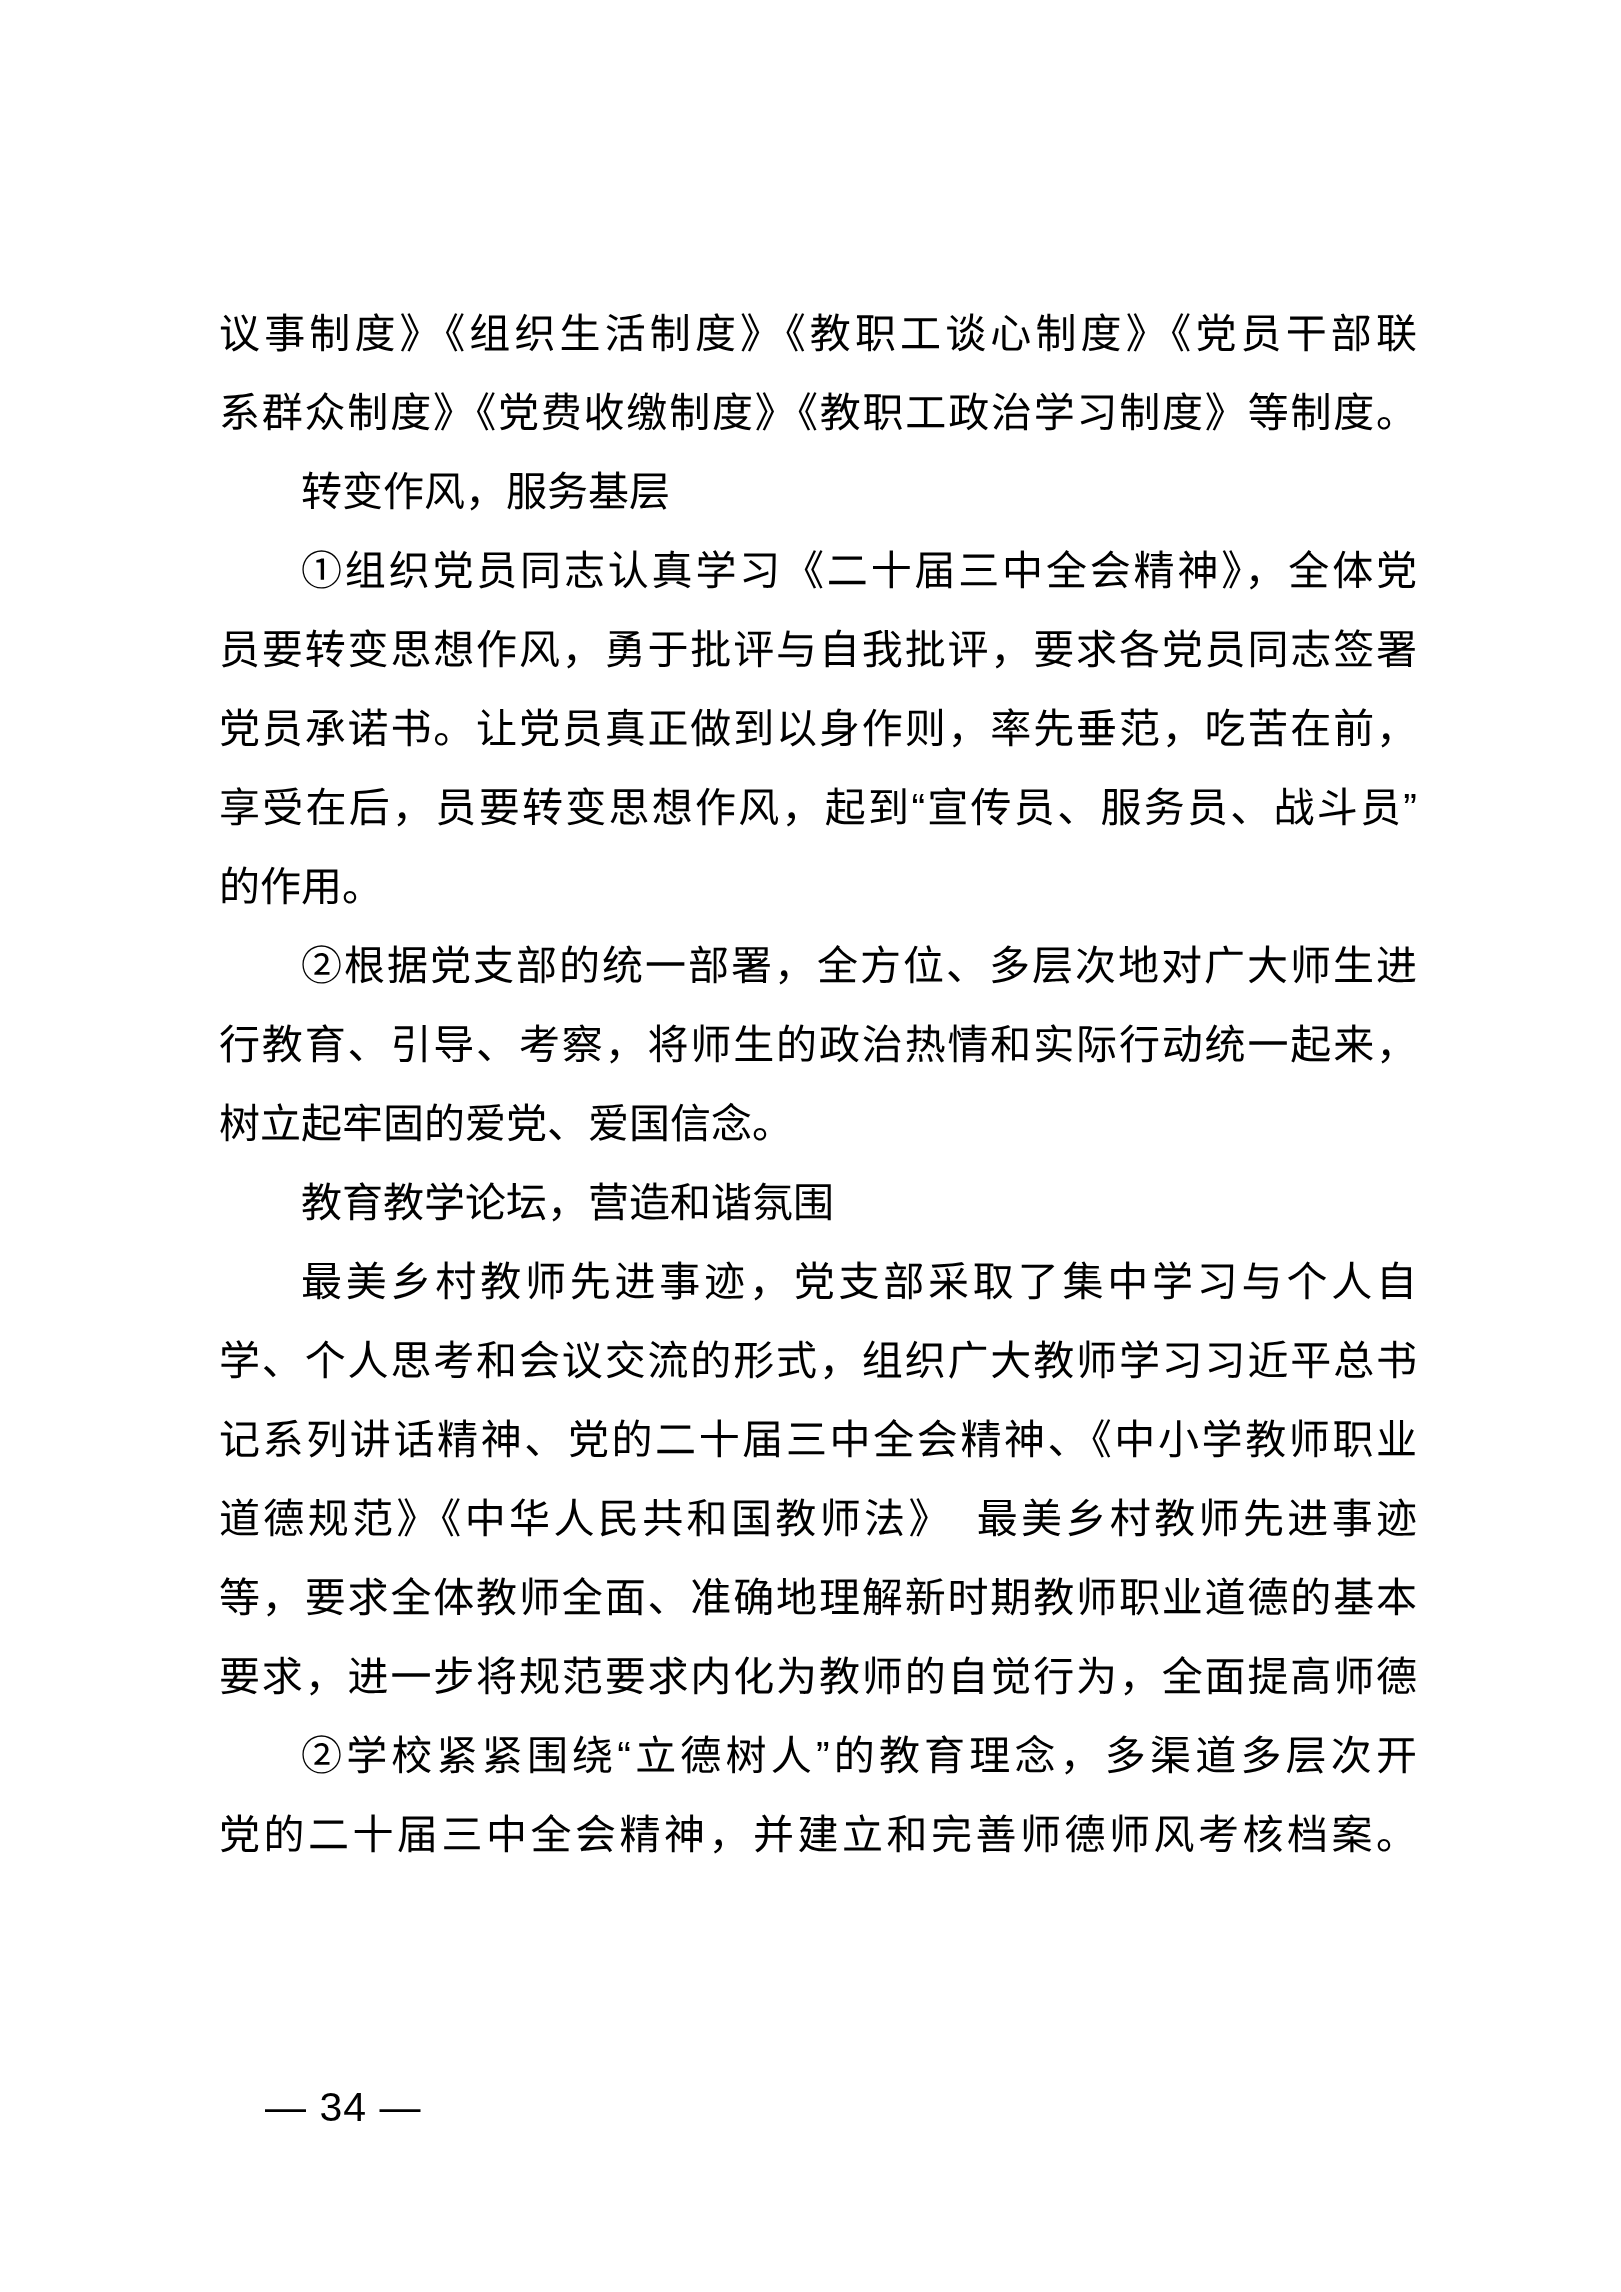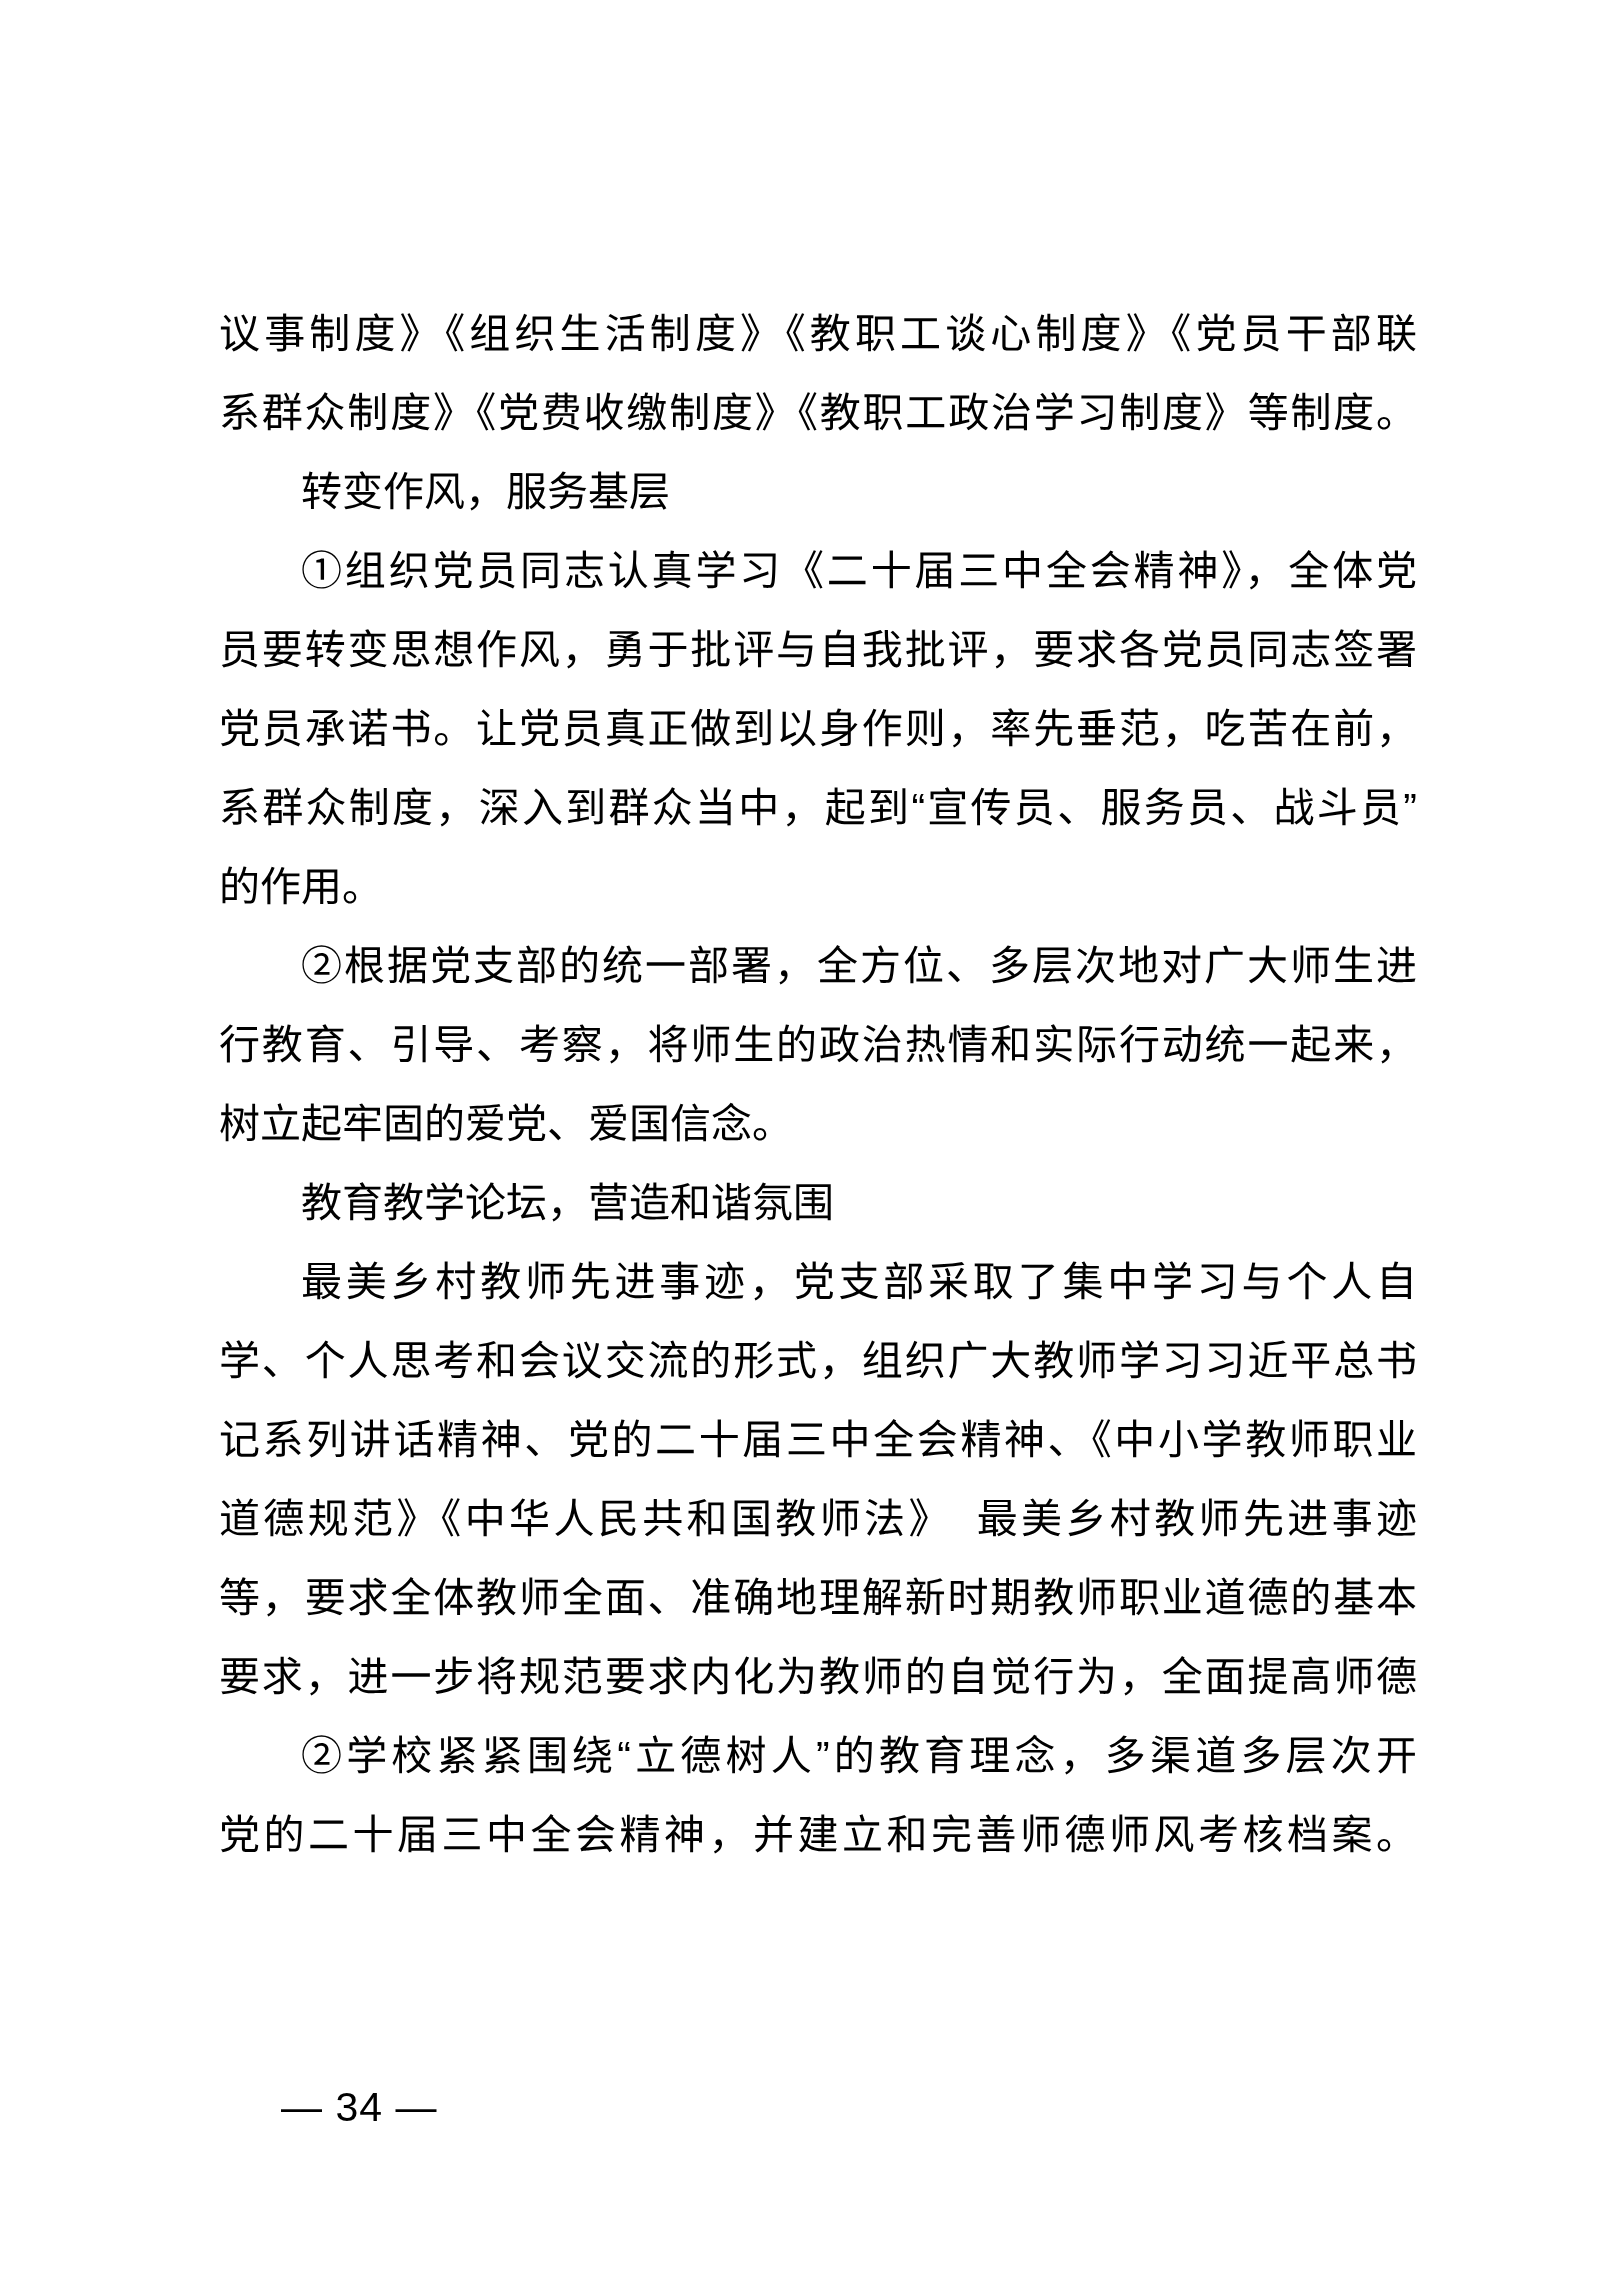--- a/index.html
+++ b/index.html
@@ -39,35 +39,34 @@
       text-justify: inter-character;
     }
     .page-footer {
       position: absolute;
       left: 265px;
       top: 2086px;
       font-size: 41px;
       line-height: 43px;
       color: #000000;
       letter-spacing: 1px;
-      margin-left: 16px;
     }
   </style>
 </head>
 <body>
 
 <div class="page">
   <main class="text-block">
     <div class="line fill">议事制度》《组织生活制度》《教职工谈心制度》《党员干部联</div>
     <div class="line fill">系群众制度》《党费收缴制度》《教职工政治学习制度》等制度。</div>
     <div class="line indent">转变作风，服务基层</div>
     <div class="line indent fill">①组织党员同志认真学习《二十届三中全会精神》，全体党</div>
     <div class="line fill">员要转变思想作风，勇于批评与自我批评，要求各党员同志签署</div>
     <div class="line fill">党员承诺书。让党员真正做到以身作则，率先垂范，吃苦在前，</div>
-    <div class="line fill">系群众制度，深入到群众当中，起到“宣传员、服务员、战斗员”</div>
+    <div class="line fill">享受在后，员要转变思想作风，起到“宣传员、服务员、战斗员”</div>
     <div class="line">的作用。</div>
     <div class="line indent fill">②根据党支部的统一部署，全方位、多层次地对广大师生进</div>
     <div class="line fill">行教育、引导、考察，将师生的政治热情和实际行动统一起来，</div>
     <div class="line">树立起牢固的爱党、爱国信念。</div>
     <div class="line indent">教育教学论坛，营造和谐氛围</div>
     <div class="line indent fill">最美乡村教师先进事迹，党支部采取了集中学习与个人自</div>
     <div class="line fill">学、个人思考和会议交流的形式，组织广大教师学习习近平总书</div>
     <div class="line fill">记系列讲话精神、党的二十届三中全会精神、《中小学教师职业</div>
     <div class="line fill">道德规范》《中华人民共和国教师法》　最美乡村教师先进事迹</div>
     <div class="line fill">等，要求全体教师全面、准确地理解新时期教师职业道德的基本</div>

